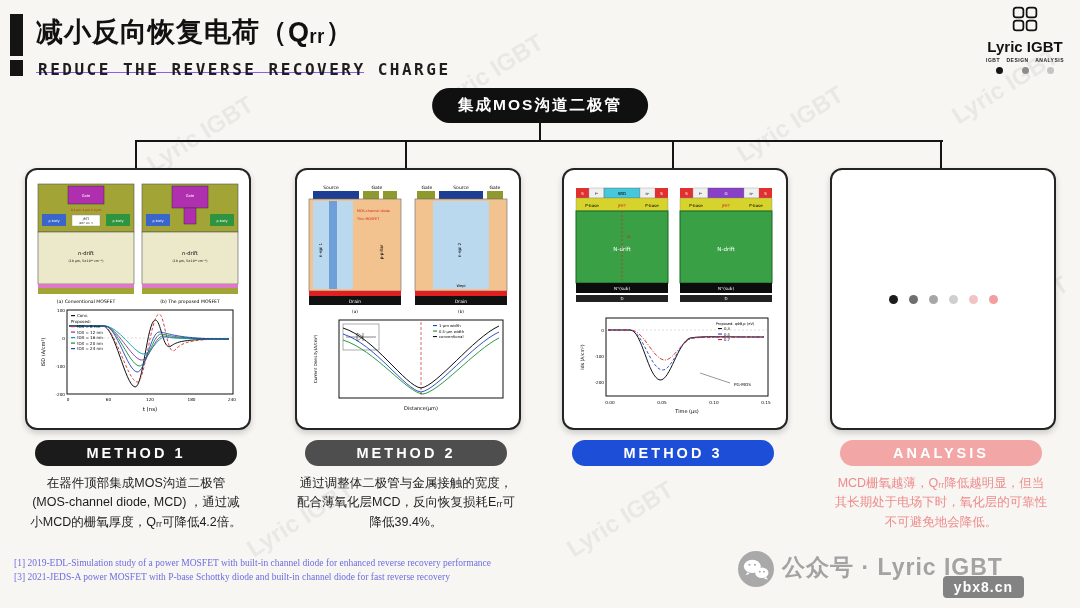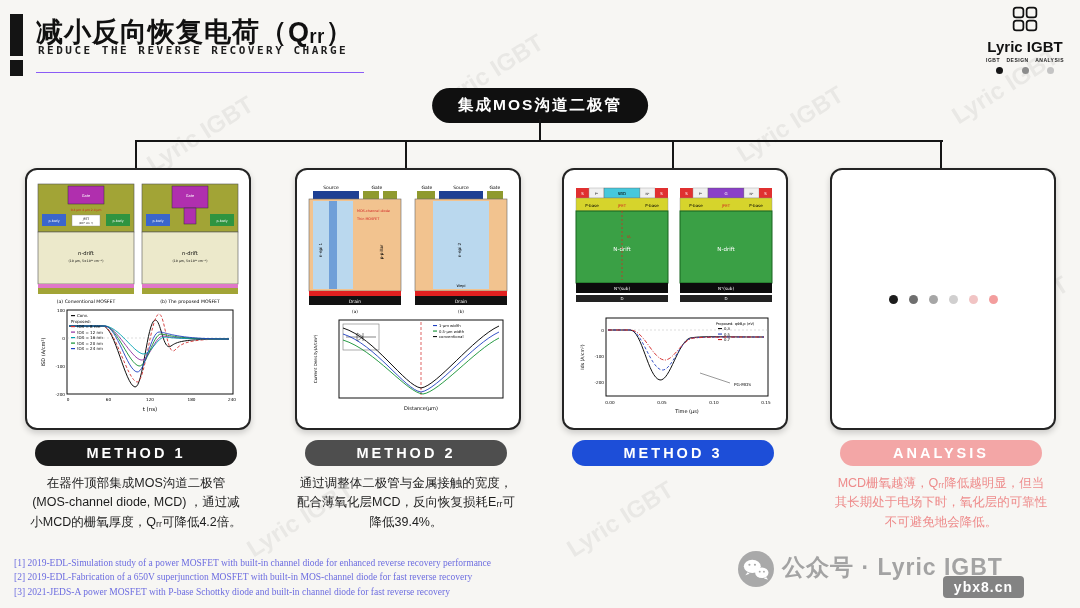--- a/index.html
+++ b/index.html
@@ -5,22 +5,22 @@
   html,body{margin:0;padding:0;background:#cfcfcf;}
   .slide{position:relative;width:1080px;height:608px;background:#f7f6f3;overflow:hidden;
          font-family:"Liberation Sans",sans-serif;color:#111;}
   .watermark{position:absolute;font-size:24px;font-weight:bold;color:rgba(60,60,60,0.07);
              transform:rotate(-32deg);white-space:nowrap;pointer-events:none;}
   
   .header-bar{position:absolute;left:10px;top:14px;width:13px;height:42px;background:#141414;}
   .header-bar2{position:absolute;left:10px;top:60px;width:13px;height:16px;background:#141414;}
   .title{position:absolute;left:36px;top:14px;font-size:27px;font-weight:bold;letter-spacing:1px;
          border-bottom:1px solid #8b5cf6;padding:0 10px 22px 0;white-space:nowrap;}
-  .subtitle{position:absolute;left:38px;top:44px;font-family:"DejaVu Sans Mono",monospace;
-            font-size:11px;font-weight:bold;letter-spacing:2.5px;color:#1e1e1e;white-space:nowrap;}
+  .subtitle{position:absolute;left:38px;top:60px;font-family:"DejaVu Sans Mono",monospace;
+            font-size:16px;font-weight:bold;letter-spacing:2.5px;color:#1e1e1e;white-space:nowrap;}
   
   .logo{position:absolute;right:10px;top:6px;width:90px;text-align:center;}
   .logo-name{font-size:15px;font-weight:bold;margin-top:2px;white-space:nowrap;}
   .logo-tags{display:flex;justify-content:space-between;margin-top:2px;padding:0 6px;}
   .logo-tag{font-size:5px;font-weight:bold;letter-spacing:.5px;color:#222;}
   .logo-dots{display:flex;justify-content:space-between;margin-top:4px;padding:0 16px;}
   .logo-dot{width:7px;height:7px;border-radius:50%;}
   
   .root-pill{position:absolute;left:540px;top:88px;transform:translateX(-50%);background:#101010;
              color:#fff;font-size:15.5px;font-weight:bold;letter-spacing:2px;padding:7px 26px;
@@ -344,21 +344,20 @@
   <div class="method-pill" style="left: 305px; background: rgb(78, 78, 78);">METHOD 2</div>
   <div class="method-pill" style="left: 572px; background: #1d4ed8;">METHOD 3</div>
   <div class="method-pill" style="left: 840px; background: rgb(243, 166, 166);">ANALYSIS</div>
 
   <div class="method-desc" style="left: 27px; color: rgb(29, 29, 29);">在器件顶部集成MOS沟道二极管 (MOS-channel diode, MCD) ，通过减小MCD的栅氧厚度，Qᵣᵣ可降低4.2倍。</div>
   <div class="method-desc" style="left: 297px; color: rgb(29, 29, 29);">通过调整体二极管与金属接触的宽度，配合薄氧化层MCD，反向恢复损耗Eᵣᵣ可降低39.4%。</div>
   <div class="method-desc" style="left: 832px; color: rgb(238, 139, 139);">MCD栅氧越薄，Qᵣᵣ降低越明显，但当其长期处于电场下时，氧化层的可靠性不可避免地会降低。</div>
 
   <div class="refs">
     <div>[1] 2019-EDL-Simulation study of a power MOSFET with built-in channel diode for enhanced reverse recovery performance</div>
-    <div>[2] 2019-EDL-Fabrication of a 650V superjunction MOSFET with built-in MOS-channel diode for fast reverse recovery</div>
     <div>[3] 2021-JEDS-A power MOSFET with P-base Schottky diode and built-in channel diode for fast reverse recovery</div>
   </div>
 
   <svg class="wechat-icon" width="36" height="36" viewBox="0 0 34 34">
     <circle cx="17" cy="17" r="17" fill="#a9a9a9"></circle>
     <ellipse cx="13.5" cy="14.5" rx="8" ry="6.3" fill="#fff"></ellipse>
     <circle cx="10.8" cy="13" r="1" fill="#a9a9a9"></circle>
     <circle cx="16" cy="13" r="1" fill="#a9a9a9"></circle>
     <path d="M9,20 l-2,3 l4,-1.6 z" fill="#fff"></path>
     <ellipse cx="22.5" cy="20.5" rx="6.3" ry="5" fill="#fff"></ellipse>

